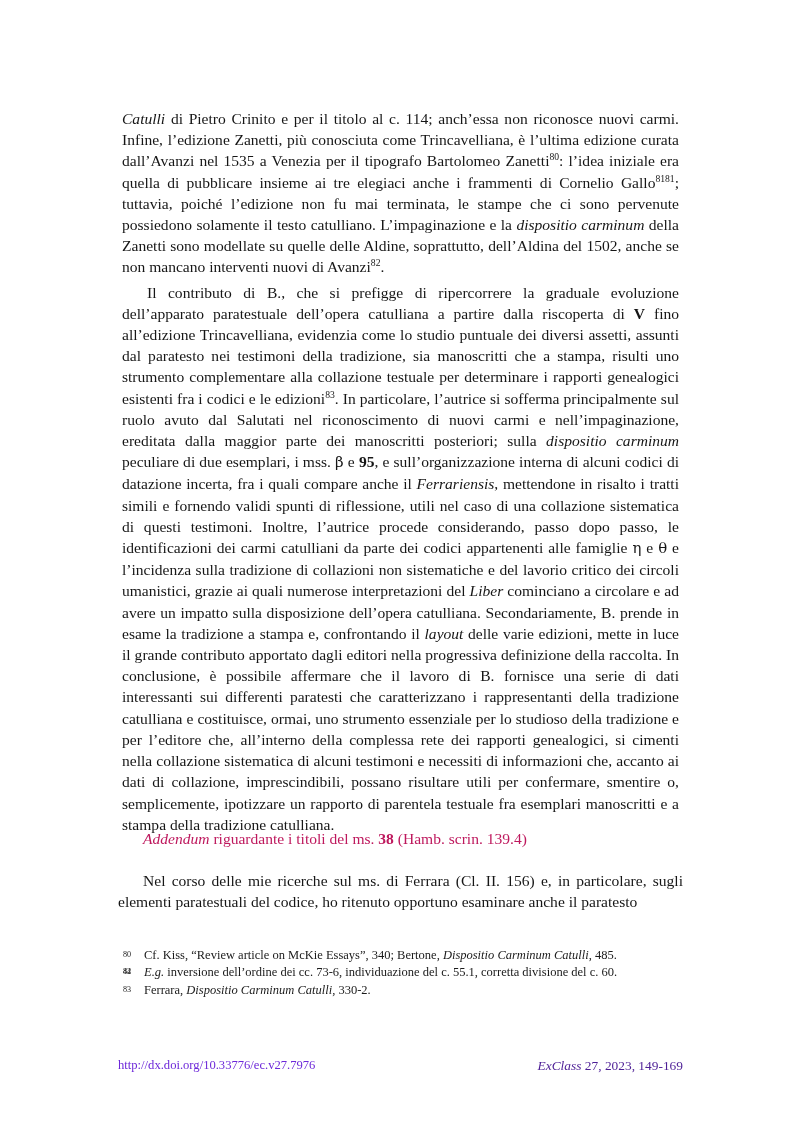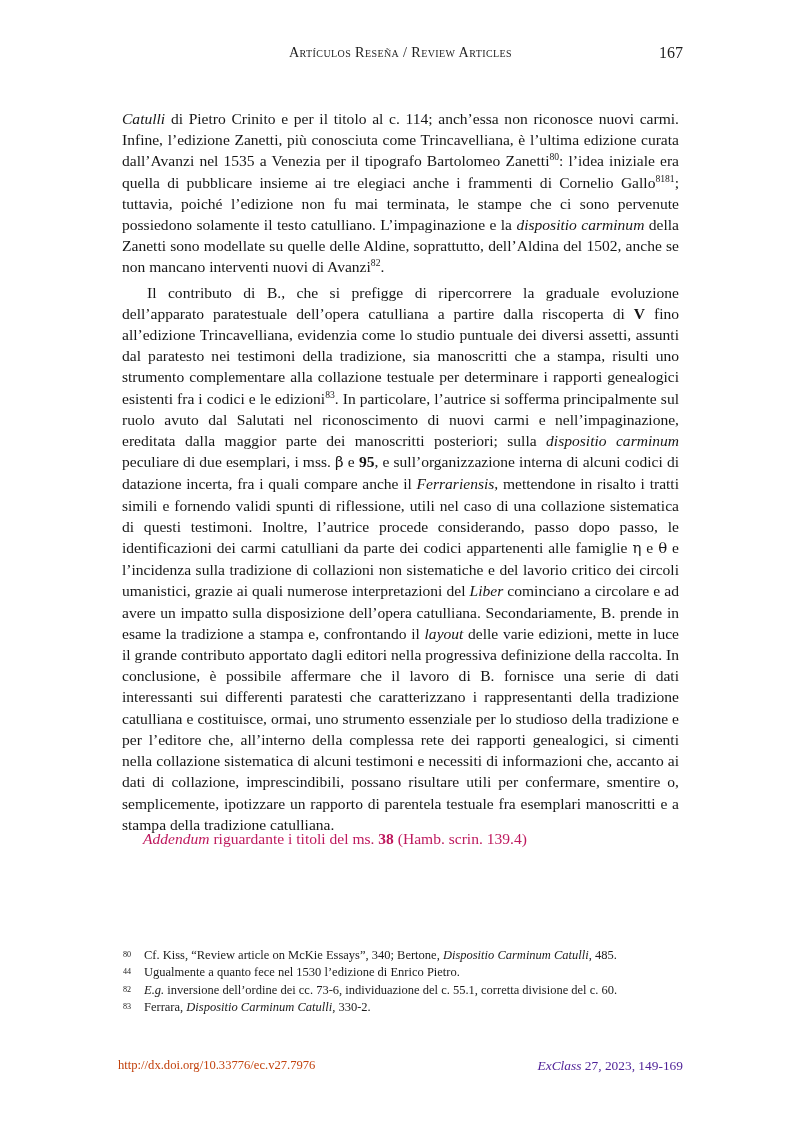--- a/index.html
+++ b/index.html
@@ -136,63 +136,60 @@
     left: 118px;
     top: 1058px;
     width: 565px;
     height: 20px;
   }
   .footer-doi {
     position: absolute;
     left: 0;
     top: 0;
     font-size: 12.6px;
-    color: #c2410c;
+    color: #6d28d9;
     white-space: nowrap;
   }
   .footer-cite {
     position: absolute;
     right: 0;
     top: 0;
     font-size: 13.4px;
     color: #4c1d95;
     white-space: nowrap;
   }
 </style>
 </head>
 <body>
 
 <div class="page">
 
-  <div class="running-head">
-    <div class="running-head-title">Artículos Reseña / Review Articles</div>
-    <div class="running-head-folio">167</div>
-  </div>
 
   <div class="body-col">
 
     <p class="para"><i>Catulli</i><span> di Pietro Crinito e per il titolo al c. 114; anch’essa non riconosce nuovi carmi. Infine, l’edizione Zanetti, più conosciuta come Trincavelliana, è l’ultima edizione curata dall’Avanzi nel 1535 a Venezia per il tipografo Bartolomeo Zanetti</span><sup>80</sup><span>: l’idea iniziale era quella di pubblicare insieme ai tre elegiaci anche i frammenti di Cornelio Gallo</span><sup>8181</sup><span>; tuttavia, poiché l’edizione non fu mai terminata, le stampe che ci sono pervenute possiedono solamente il testo catulliano. L’impaginazione e la </span><i>dispositio carminum</i><span> della Zanetti sono modellate su quelle delle Aldine, soprattutto, dell’Aldina del 1502, anche se non mancano interventi nuovi di Avanzi</span><sup>82</sup><span>.</span></p>
 
     <p class="para indent"><span>Il contributo di B., che si prefigge di ripercorrere la graduale evoluzione dell’apparato paratestuale dell’opera catulliana a partire dalla riscoperta di </span><b>V</b><span> fino all’edizione Trincavelliana, evidenzia come lo studio puntuale dei diversi assetti, assunti dal paratesto nei testimoni della tradizione, sia manoscritti che a stampa, risulti uno strumento complementare alla collazione testuale per determinare i rapporti genealogici esistenti fra i codici e le edizioni</span><sup>83</sup><span>. In particolare, l’autrice si sofferma principalmente sul ruolo avuto dal Salutati nel riconoscimento di nuovi carmi e nell’impaginazione, ereditata dalla maggior parte dei manoscritti posteriori; sulla </span><i>dispositio carminum</i><span> peculiare di due esemplari, i mss. </span><span class="gk">β</span><span> e </span><b>95</b><span>, e sull’organizzazione interna di alcuni codici di datazione incerta, fra i quali compare anche il </span><i>Ferrariensis</i><span>, mettendone in risalto i tratti simili e fornendo validi spunti di riflessione, utili nel caso di una collazione sistematica di questi testimoni. Inoltre, l’autrice procede considerando, passo dopo passo, le identificazioni dei carmi catulliani da parte dei codici appartenenti alle famiglie </span><span class="gk">η</span><span> e </span><span class="gk">θ</span><span> e l’incidenza sulla tradizione di collazioni non sistematiche e del lavorio critico dei circoli umanistici, grazie ai quali numerose interpretazioni del </span><i>Liber</i><span> cominciano a circolare e ad avere un impatto sulla disposizione dell’opera catulliana. Secondariamente, B. prende in esame la tradizione a stampa e, confrontando il </span><i>layout</i><span> delle varie edizioni, mette in luce il grande contributo apportato dagli editori nella progressiva definizione della raccolta. In conclusione, è possibile affermare che il lavoro di B. fornisce una serie di dati interessanti sui differenti paratesti che caratterizzano i rappresentanti della tradizione catulliana e costituisce, ormai, uno strumento essenziale per lo studioso della tradizione e per l’editore che, all’interno della complessa rete dei rapporti genealogici, si cimenti nella collazione sistematica di alcuni testimoni e necessiti di informazioni che, accanto ai dati di collazione, imprescindibili, possano risultare utili per confermare, smentire o, semplicemente, ipotizzare un rapporto di parentela testuale fra esemplari manoscritti e a stampa della tradizione catulliana.</span></p>
 
   </div>
 
   <div class="addendum-block">
     <p class="addendum-head"><i>Addendum</i><span> riguardante i titoli del ms. </span><b>38</b><span> (Hamb. scrin. 139.4)</span></p>
 
+    <p class="addendum-body">Nel corso delle mie ricerche sul ms. di Ferrara (Cl. II. 156) e, in particolare, sugli elementi paratestuali del codice, ho ritenuto opportuno esaminare anche il paratesto</p>
   </div>
 
   <div class="footnotes">
 
     <div class="footnote">
       <span class="fn-marker">80</span><span>Cf. Kiss, “Review article on McKie Essays”, 340; Bertone, </span><i>Dispositio Carminum Catulli</i><span>, 485.</span>
     </div>
 
     <div class="footnote">
-      <span class="fn-marker">44</span><span>Ugualmente a quanto fece nel 1530 l’edizione di Enrico Pietro.</span><i></i><span></span>
+      <span class="fn-marker">44</span><i></i><span></span>
     </div>
 
     <div class="footnote">
       <span class="fn-marker">82</span><span></span><i>E.g.</i><span> inversione dell’ordine dei cc. 73-6, individuazione del c. 55.1, corretta divisione del c. 60.</span>
     </div>
 
     <div class="footnote">
       <span class="fn-marker">83</span><span>Ferrara, </span><i>Dispositio Carminum Catulli</i><span>, 330-2.</span>
     </div>
 

